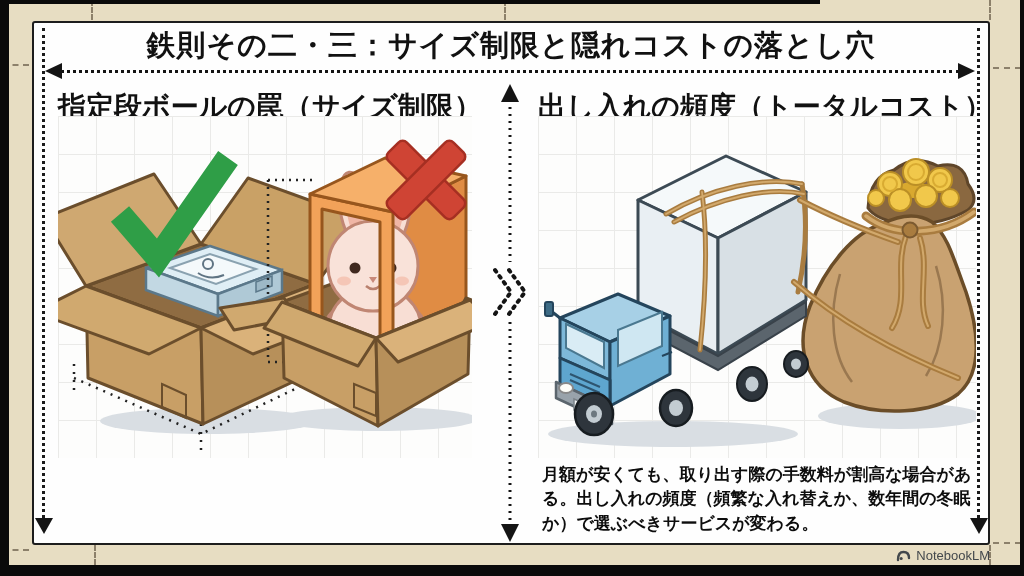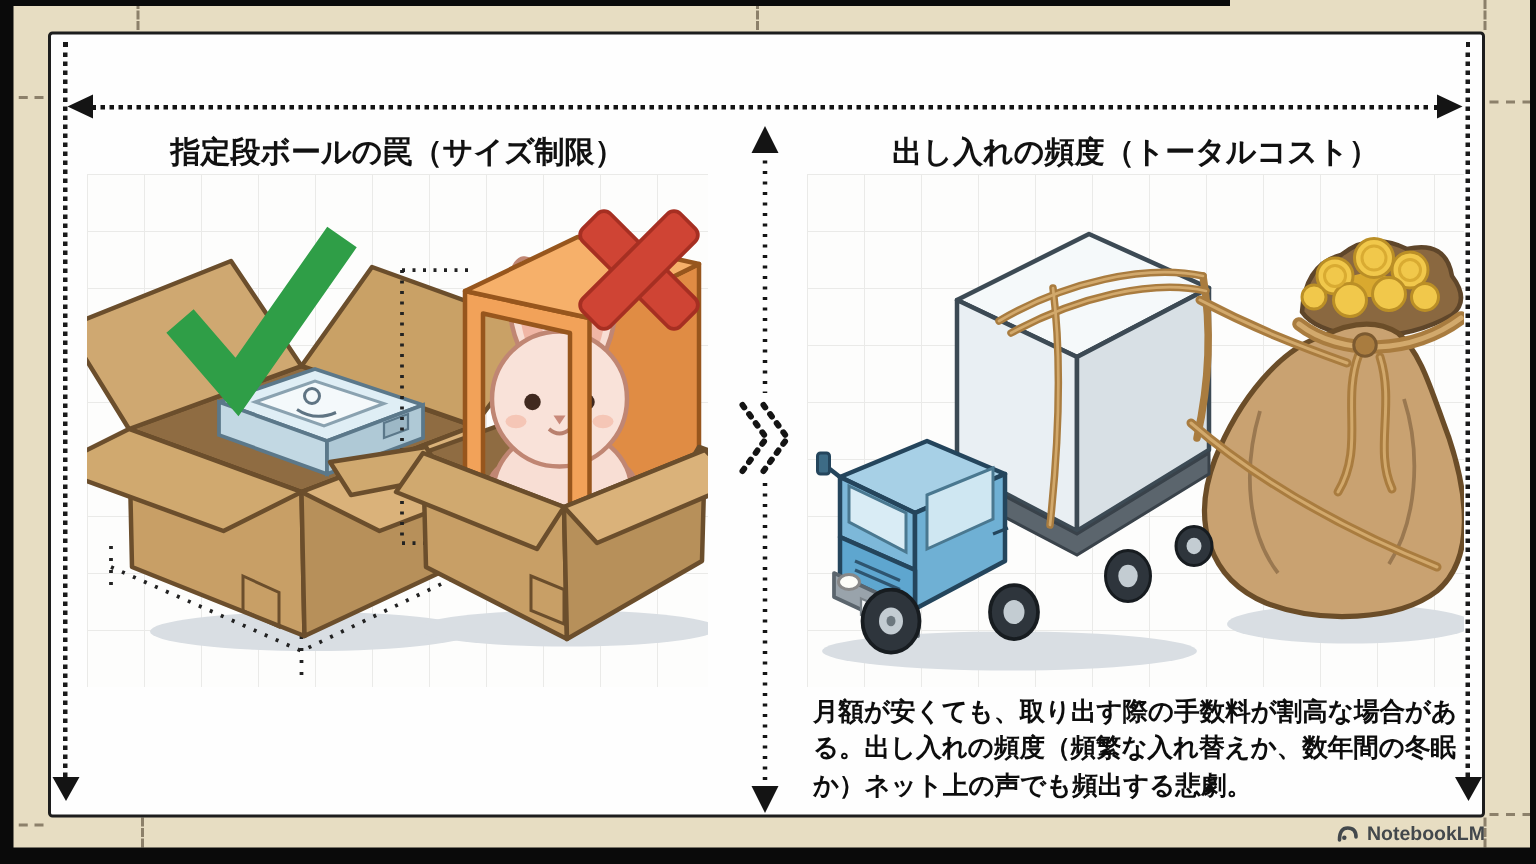--- a/index.html
+++ b/index.html
@@ -26,55 +26,56 @@
   .tri-right{left:958px;top:63px;border-top:8px solid transparent;border-bottom:8px solid transparent;border-left:17px solid #141414;}
   
   .v-line{position:absolute;width:0;border-left:3px dotted #1a1a1a;}
   .v-left{left:42px;top:28px;height:490px;}
   .v-right{left:977px;top:28px;height:490px;}
   .tri-down{border-left:9px solid transparent;border-right:9px solid transparent;border-top:16px solid #141414;}
   .tri-down-left{left:35px;top:518px;}
   .tri-down-right{left:970px;top:518px;}
   .divider-svg{position:absolute;left:490px;top:84px;}
   
-  .panel-header{position:absolute;top:88px;text-align:center;font-size:20px;font-weight:700;color:#111;white-space:nowrap;}
+  .panel-header{position:absolute;top:88px;font-size:28px;font-weight:700;color:#111;white-space:nowrap;}
   .panel-header.left{left:58px;width:414px;}
   .panel-header.right{left:538px;width:438px;}
   
   .canvas{position:absolute;top:116px;height:342px;background-color:#fdfdfc;
           background-image:linear-gradient(#eaeae8 1px,transparent 1px),linear-gradient(90deg,#eaeae8 1px,transparent 1px);
           background-size:38px 38px;}
   .canvas.left{left:58px;width:414px;}
   .canvas.right{left:538px;width:438px;}
   .canvas svg{position:absolute;left:0;top:0;}
   
   .caption{position:absolute;top:463px;font-size:17px;font-weight:700;line-height:1.44;color:#0d0d0d;}
   .caption.left{left:62px;width:412px;}
   .caption.right{left:542px;width:434px;}
   
   .watermark{position:absolute;top:548px;right:34px;display:flex;align-items:center;gap:5px;
-             color:#43484c;font-size:13px;font-weight:700;}
+             color:#43484c;font-size:13px;font-weight:400;}
 </style>
 </head>
 <body>
 
 <div class="stage">
 
   <div class="mark-v" style="left:91px;top:0;height:20px;"></div>
   <div class="mark-v" style="left:504px;top:0;height:20px;"></div>
   <div class="mark-v" style="left:989px;top:0;height:20px;"></div>
   <div class="mark-v" style="left:94px;top:545px;height:20px;"></div>
   <div class="mark-v" style="left:989px;top:545px;height:20px;"></div>
   <div class="mark-h" style="left:2px;top:64px;width:27px;"></div>
   <div class="mark-h" style="left:2px;top:549px;width:27px;"></div>
   <div class="mark-h" style="left:993px;top:67px;width:28px;"></div>
   <div class="mark-h" style="left:993px;top:542px;width:28px;"></div>
 
   <div class="card"></div>
 
+  <div class="title">鉄則その二・三：サイズ制限と隠れコストの落とし穴</div>
 
   <div class="h-arrow-line"></div>
   <div class="tri tri-left"></div>
   <div class="tri tri-right"></div>
 
   <div class="v-line v-left"></div>
   <div class="v-line v-right"></div>
   <div class="tri tri-down tri-down-left"></div>
   <div class="tri tri-down tri-down-right"></div>
 
@@ -250,21 +251,21 @@
 
       <g fill="none" stroke-linecap="round">
         <path d="M262,84 C300,104 332,116 360,126" stroke="#a97c3f" stroke-width="6"></path>
         <path d="M262,84 C300,104 332,116 360,126" stroke="#d2a96c" stroke-width="2"></path>
         <path d="M256,166 C300,204 356,236 420,262" stroke="#a97c3f" stroke-width="6"></path>
         <path d="M256,166 C300,204 356,236 420,262" stroke="#d2a96c" stroke-width="2"></path>
       </g>
     </svg>
   </div>
 
-  <div class="caption right">月額が安くても、取り出す際の手数料が割高な場合がある。出し入れの頻度（頻繁な入れ替えか、数年間の冬眠か）ネット上の声でも頻出する悲劇。</div>
+  <div class="caption right">月額が安くても、取り出す際の手数料が割高な場合がある。出し入れの頻度（頻繁な入れ替えか、数年間の冬眠か）で選ぶべきサービスが変わる。</div>
 
   <div class="watermark">
     <svg width="15" height="14" viewBox="0 0 15 14">
       <path d="M2,11 Q2,3 7.5,3 Q13,3 13,9" fill="none" stroke="#43484c" stroke-width="2.4" stroke-linecap="round"></path>
       <circle cx="5.2" cy="9.5" r="1.5" fill="#43484c"></circle>
     </svg>
     <span>NotebookLM</span>
   </div>
 
   <div class="bar bar-top"></div>

